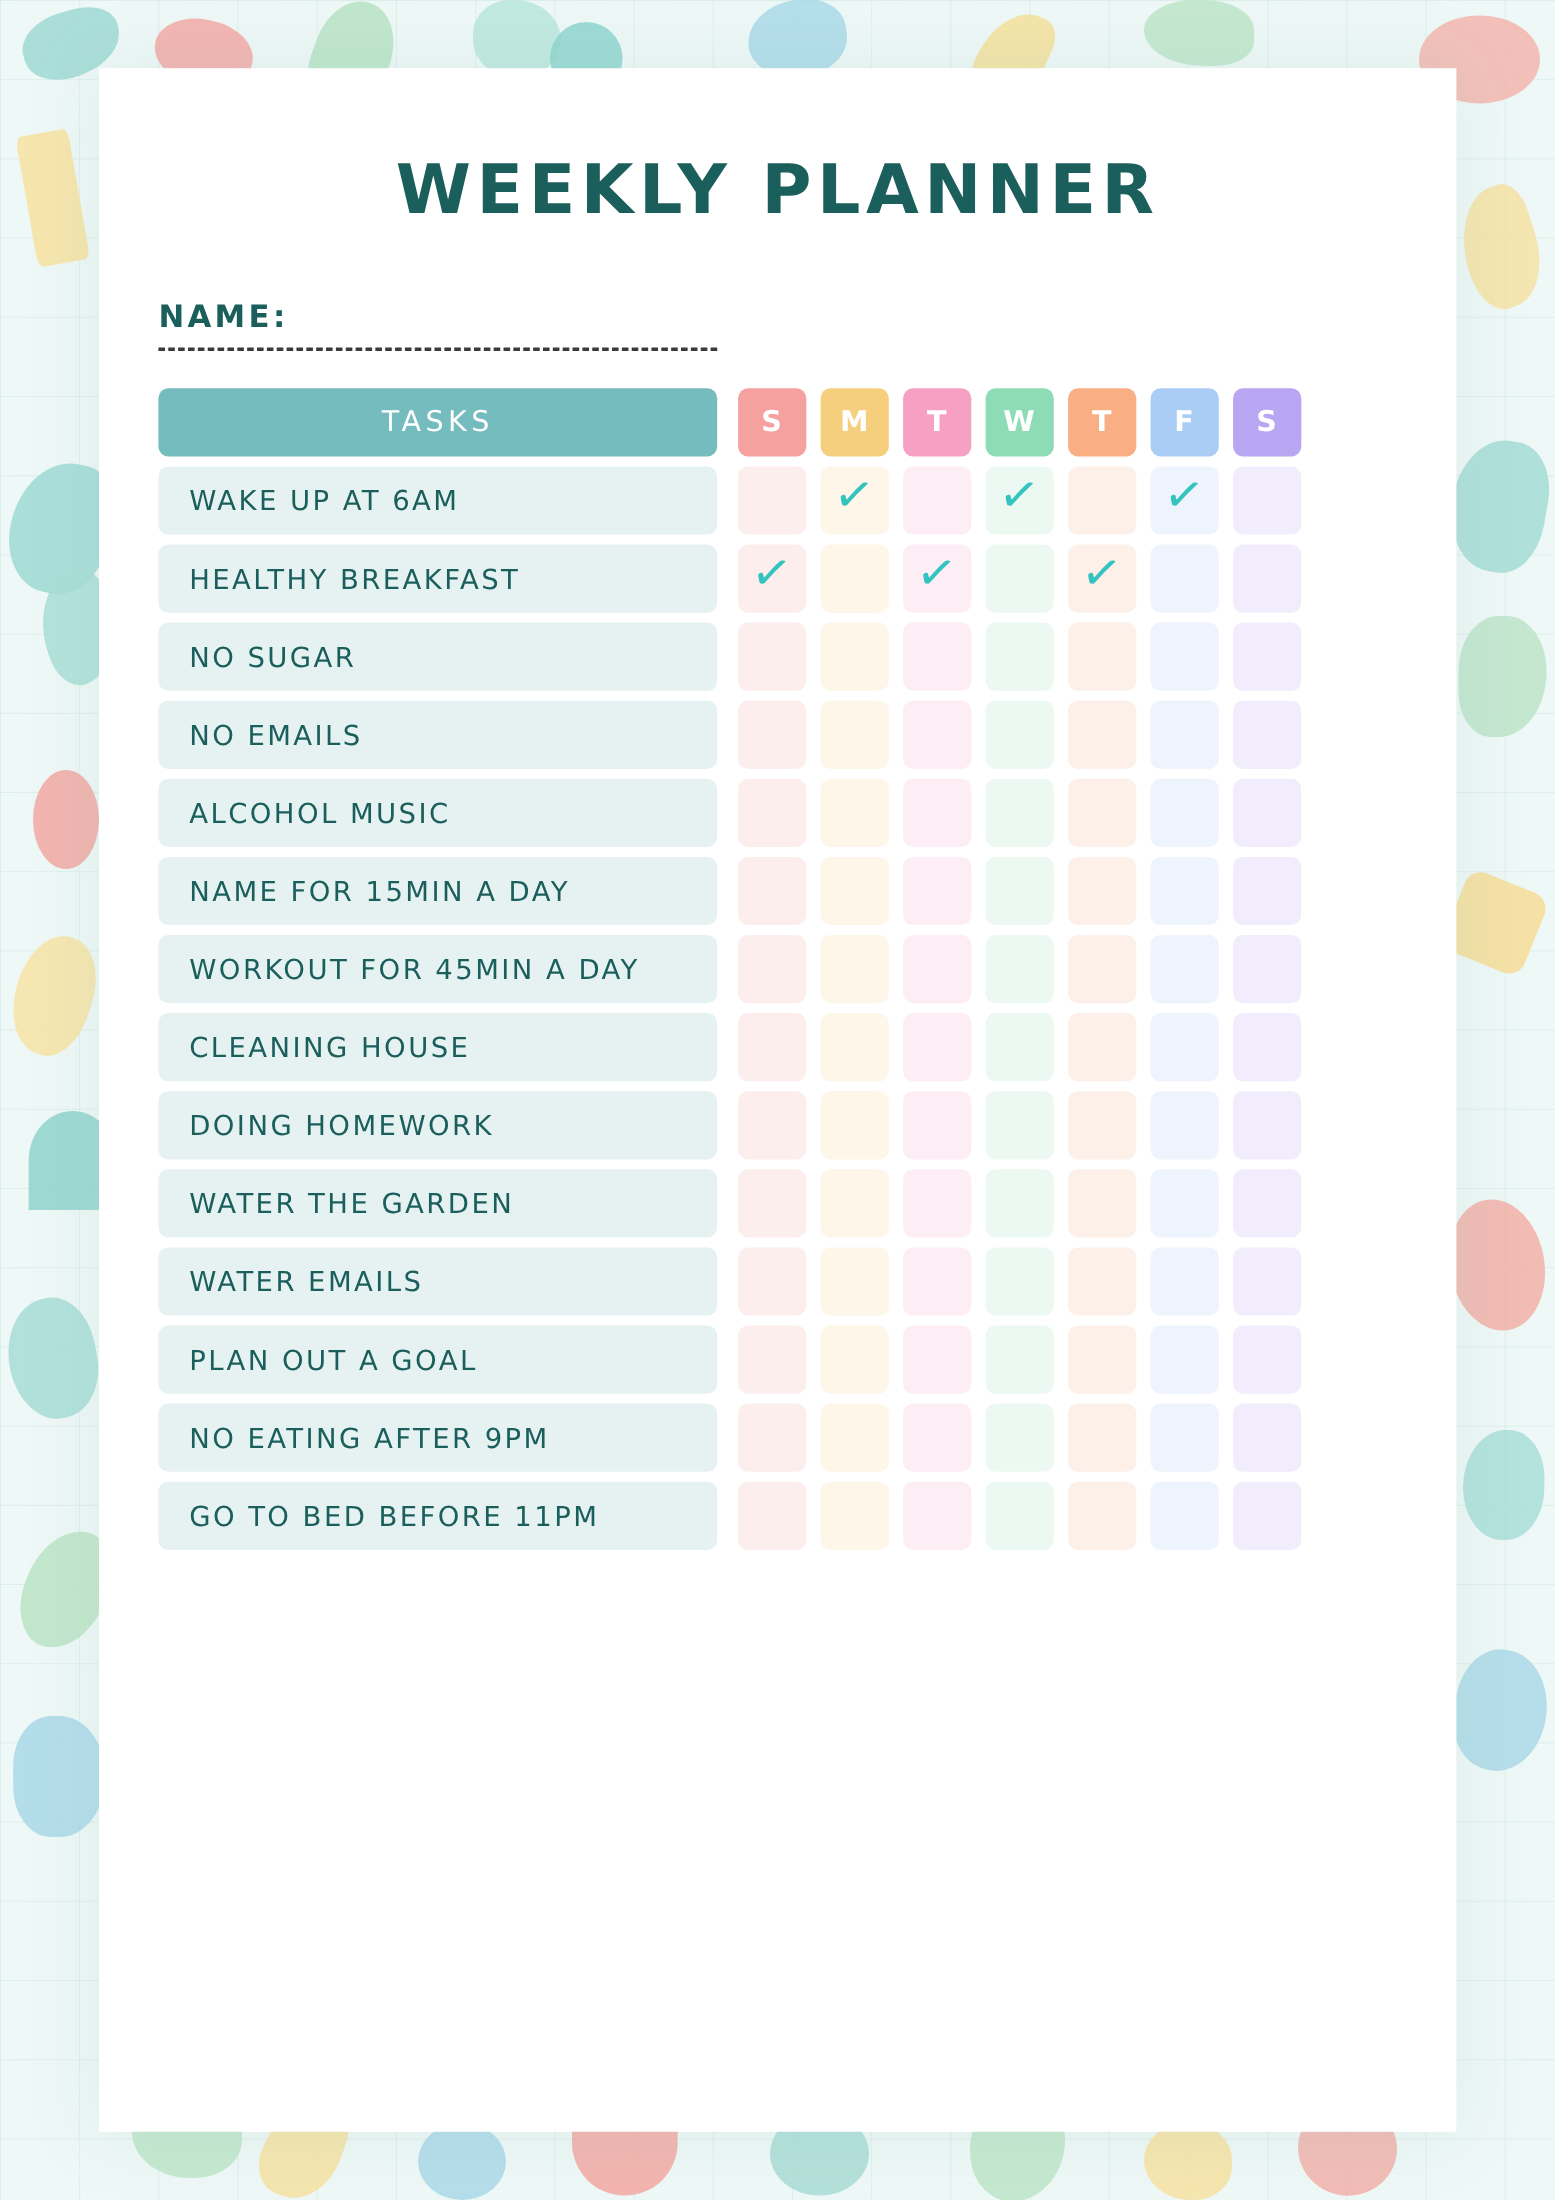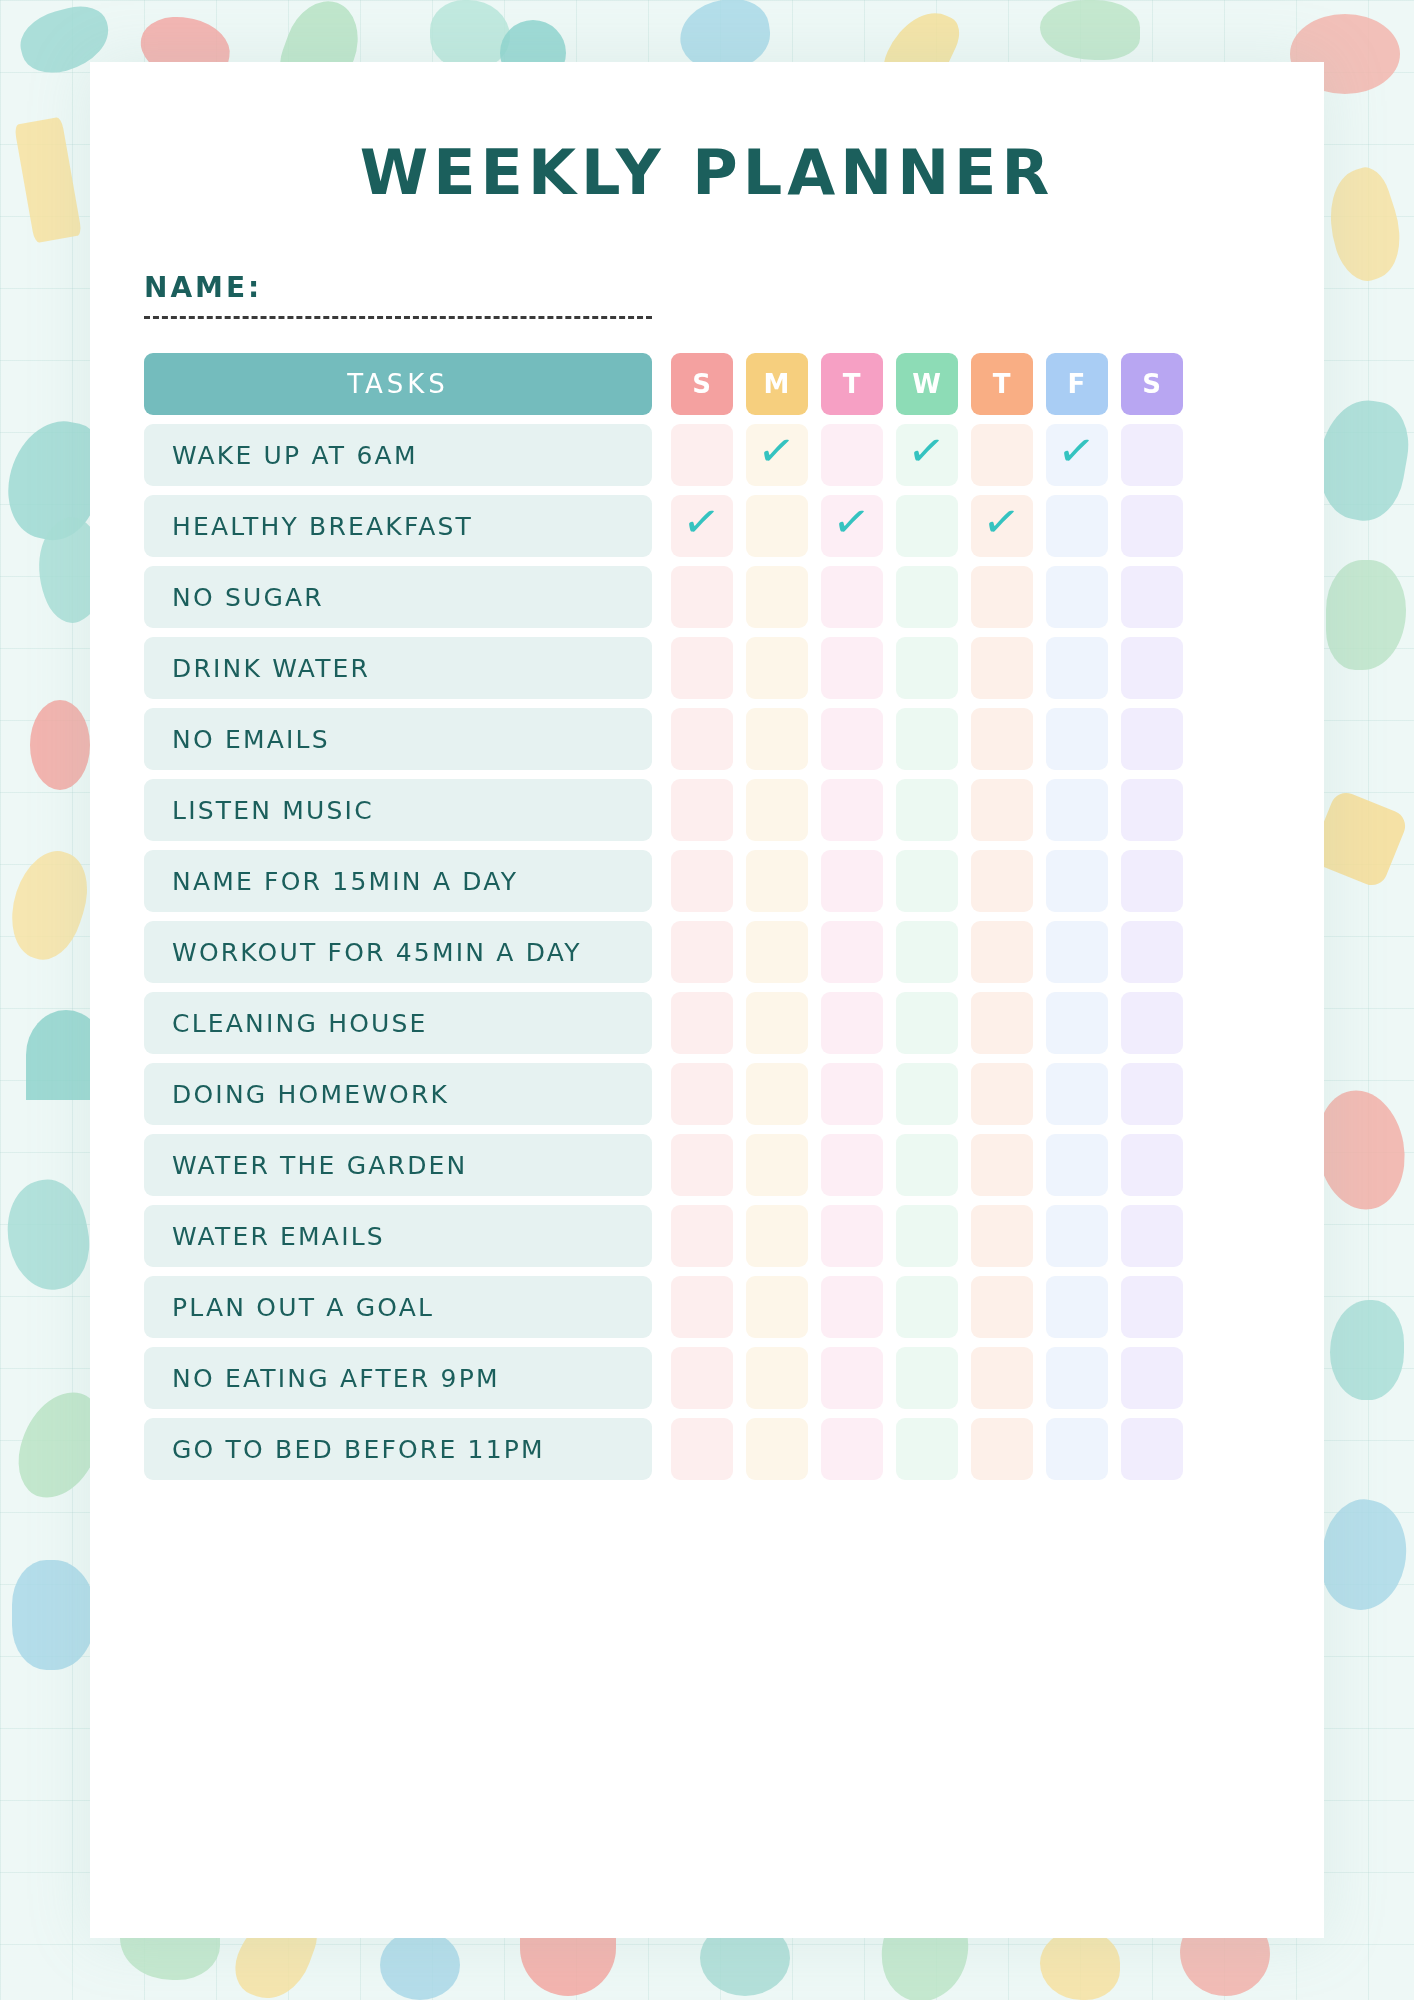--- a/index.html
+++ b/index.html
@@ -244,45 +244,33 @@
           <div class="day-cell" style="background: rgb(253, 238, 238);"></div>
           <div class="day-cell" style="background: rgb(253, 246, 233);"></div>
           <div class="day-cell" style="background: rgb(253, 238, 245);"></div>
           <div class="day-cell" style="background: rgb(236, 249, 242);"></div>
           <div class="day-cell" style="background: rgb(253, 240, 233);"></div>
           <div class="day-cell" style="background: rgb(238, 244, 253);"></div>
           <div class="day-cell" style="background: rgb(241, 237, 253);"></div>
         </div>
       </div>
       <div class="table-row">
-        <div class="task-cell">DRINK WATER</div>
-        <div class="day-cells">
-          <div class="day-cell" style="background: rgb(253, 238, 238);"></div>
-          <div class="day-cell" style="background: rgb(253, 246, 233);"></div>
-          <div class="day-cell" style="background: rgb(253, 238, 245);"></div>
-          <div class="day-cell" style="background: rgb(236, 249, 242);"></div>
-          <div class="day-cell" style="background: rgb(253, 240, 233);"></div>
-          <div class="day-cell" style="background: rgb(238, 244, 253);"></div>
-          <div class="day-cell" style="background: rgb(241, 237, 253);"></div>
-        </div>
-      </div>
-      <div class="table-row">
         <div class="task-cell">NO EMAILS</div>
         <div class="day-cells">
           <div class="day-cell" style="background: rgb(253, 238, 238);"></div>
           <div class="day-cell" style="background: rgb(253, 246, 233);"></div>
           <div class="day-cell" style="background: rgb(253, 238, 245);"></div>
           <div class="day-cell" style="background: rgb(236, 249, 242);"></div>
           <div class="day-cell" style="background: rgb(253, 240, 233);"></div>
           <div class="day-cell" style="background: rgb(238, 244, 253);"></div>
           <div class="day-cell" style="background: rgb(241, 237, 253);"></div>
         </div>
       </div>
       <div class="table-row">
-        <div class="task-cell">LISTEN MUSIC</div>
+        <div class="task-cell">ALCOHOL MUSIC</div>
         <div class="day-cells">
           <div class="day-cell" style="background: rgb(253, 238, 238);"></div>
           <div class="day-cell" style="background: rgb(253, 246, 233);"></div>
           <div class="day-cell" style="background: rgb(253, 238, 245);"></div>
           <div class="day-cell" style="background: rgb(236, 249, 242);"></div>
           <div class="day-cell" style="background: rgb(253, 240, 233);"></div>
           <div class="day-cell" style="background: rgb(238, 244, 253);"></div>
           <div class="day-cell" style="background: rgb(241, 237, 253);"></div>
         </div>
       </div>

